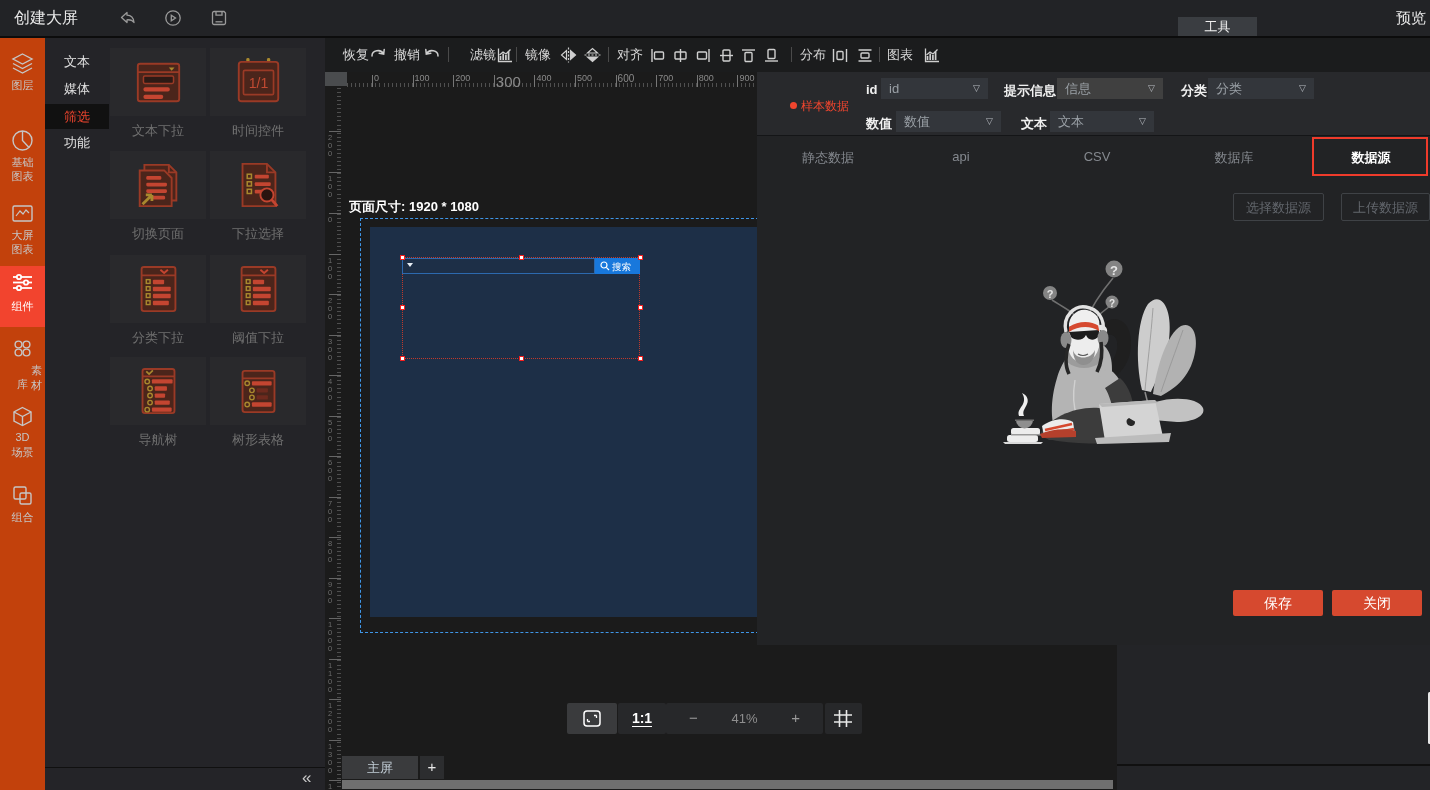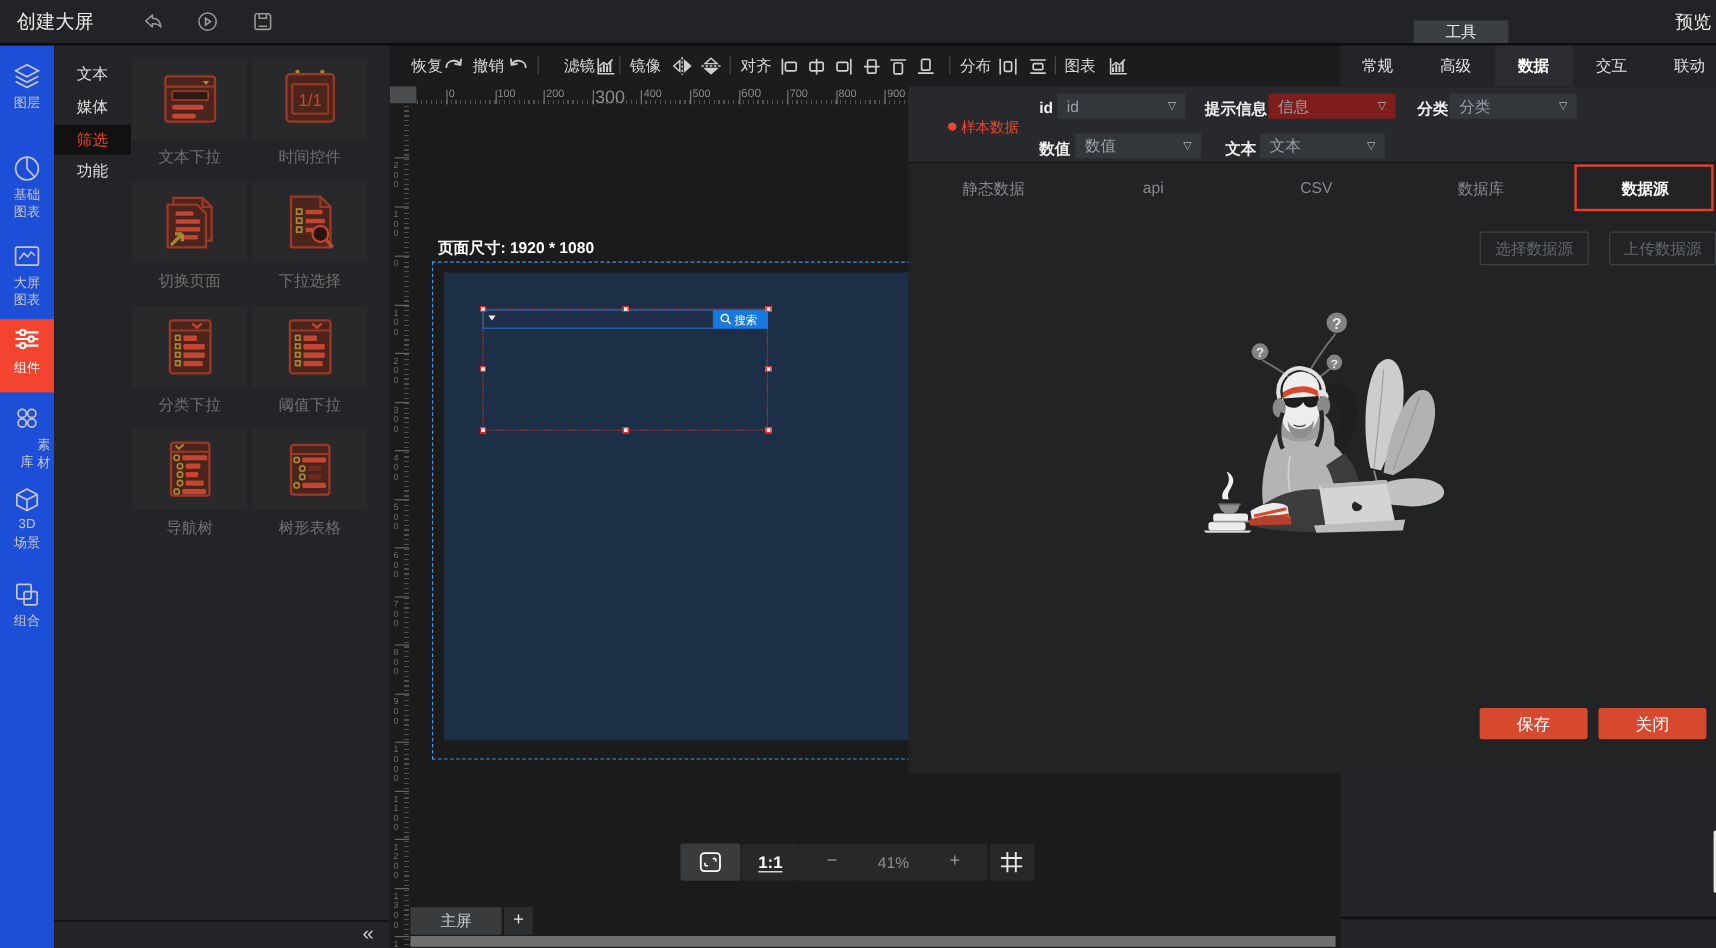--- a/index.html
+++ b/index.html
@@ -88,30 +88,22 @@
       <path d="M1.5 2 H14.5 M1.5 13 H14.5"></path>
       <rect x="4" y="5" width="8" height="5" rx="1"></rect>
     </svg>
  <div class="abs" style="left:879px;top:9px;width:1px;height:15px;background:#4a4a4a;"></div>
  <div class="abs" style="left:887px;top:0;height:34px;line-height:34px;font-size:13px;color:#d6d6d6;">图表</div>
  <svg class="abs" style="left:924px;top:9px" width="16" height="16" viewBox="0 0 16 16" fill="none" stroke="#cfcfcf" stroke-width="1.3">
       <path d="M1.5 1.5 V14.5 H15"></path>
       <path d="M3.5 13 V9 M6.2 13 V6.5 M8.9 13 V8 M11.6 13 V4.5" stroke-width="1.7"></path>
       <path d="M2.5 8 L6 5 L9 7 L13.5 2.5"></path>
     </svg>
- <div class="abs" style="left:1117px;top:0;width:313px;height:34px;background:#232427;">
-  <div class="abs" style="left:129px;top:0;width:65px;height:34px;background:#2c2d30;"></div>
-  <div class="abs" style="left:5px;top:0;width:52px;text-align:center;height:34px;line-height:34px;font-size:13px;color:#e3e3e3;">常规</div>
-  <div class="abs" style="left:70px;top:0;width:52px;text-align:center;height:34px;line-height:34px;font-size:13px;color:#e3e3e3;">高级</div>
-  <div class="abs" style="left:135px;top:0;width:52px;text-align:center;height:34px;line-height:34px;font-size:13px;color:#fff;font-weight:bold;">数据</div>
-  <div class="abs" style="left:200px;top:0;width:52px;text-align:center;height:34px;line-height:34px;font-size:13px;color:#e3e3e3;">交互</div>
-  <div class="abs" style="left:265px;top:0;width:52px;text-align:center;height:34px;line-height:34px;font-size:13px;color:#e3e3e3;">联动</div>
- </div>
-</div>
-<div class="abs" style="left:0;top:38px;width:45px;height:752px;background:#1d4ed8;">
+</div>
+<div class="abs" style="left:0;top:38px;width:45px;height:752px;background:#c2410c;">
  <div class="abs" style="left:11px;top:14px;width:23px;height:23px;"><svg width="23" height="23" viewBox="0 0 23 23" fill="none" stroke="#c6c6c6" stroke-width="1.4">
         <path d="M11.5 2 L21 7 L11.5 12 L2 7 Z"></path>
         <path d="M2 11.5 L11.5 16.5 L21 11.5"></path>
         <path d="M2 16 L11.5 21 L21 16"></path>
       </svg></div>
  <div class="abs" style="left:0;top:40px;width:45px;text-align:center;font-size:11px;color:#c6c6c6;">图层</div>
  <div class="abs" style="left:11px;top:91px;width:23px;height:23px;"><svg width="23" height="23" viewBox="0 0 23 23" fill="none" stroke="#c6c6c6" stroke-width="1.4">
         <circle cx="11.5" cy="11.5" r="9.5"></circle>
         <path d="M11.5 2 V11.5 L18 18.5"></path>
       </svg></div>
@@ -335,21 +327,21 @@
  <div class="abs" style="left:1px;top:549px;width:8px;font-size:7.5px;line-height:8px;color:#6e6e6e;text-align:center;">1<br>0<br>0<br>0</div>
  <div class="abs" style="left:4px;top:587px;width:12px;height:1px;background:#666;"></div>
  <div class="abs" style="left:1px;top:590px;width:8px;font-size:7.5px;line-height:8px;color:#6e6e6e;text-align:center;">1<br>1<br>0<br>0</div>
  <div class="abs" style="left:4px;top:627px;width:12px;height:1px;background:#666;"></div>
  <div class="abs" style="left:1px;top:630px;width:8px;font-size:7.5px;line-height:8px;color:#6e6e6e;text-align:center;">1<br>2<br>0<br>0</div>
  <div class="abs" style="left:4px;top:668px;width:12px;height:1px;background:#666;"></div>
  <div class="abs" style="left:1px;top:671px;width:8px;font-size:7.5px;line-height:8px;color:#6e6e6e;text-align:center;">1<br>3<br>0<br>0</div>
  <div class="abs" style="left:4px;top:708px;width:12px;height:1px;background:#666;"></div>
  <div class="abs" style="left:1px;top:711px;width:8px;font-size:7.5px;line-height:8px;color:#6e6e6e;text-align:center;">1<br>4<br>0<br>0</div>
 
- <div class="abs" style="left:40px;top:126px;font-size:13px;font-weight:bold;color:#fff;">页面尺寸: 1920 * 1080</div>
+ <div class="abs" style="left:24px;top:126px;font-size:13px;font-weight:bold;color:#fff;">页面尺寸: 1920 * 1080</div>
  <div class="abs" style="left:35px;top:146px;width:790px;height:415px;border:1px dashed #3f96e8;"></div>
  <div class="abs" style="left:45px;top:155px;width:747px;height:390px;background:#1d2f47;"></div>
  <div class="abs" style="left:77px;top:185px;width:238px;height:102px;border:1px dotted #c0392b;"></div>
  <div class="abs" style="left:77px;top:186px;width:193px;height:16px;border:1px solid #2c69ae;"></div>
  <div class="abs" style="left:82px;top:191px;width:0;height:0;border-left:3.5px solid transparent;border-right:3.5px solid transparent;border-top:4.5px solid #e8eef4;"></div>
  <div class="abs" style="left:270px;top:186px;width:45px;height:16px;background:#1878dc;">
       <svg style="position:absolute;left:5px;top:3px" width="10" height="10" viewBox="0 0 10 10" fill="none" stroke="#fff" stroke-width="1.2">
         <circle cx="4" cy="4" r="3"></circle>
         <path d="M6.3 6.3 L9 9"></path>
       </svg>
@@ -390,21 +382,21 @@
  <div class="abs" style="left:311px;top:47px;width:3px;height:52px;background:#e8e8e8;border-radius:2px;"></div>
 </div>
 <div class="abs" style="left:757px;top:72px;width:673px;height:573px;background:#222325;">
  <div class="abs" style="left:0;top:0;width:673px;height:64px;background:#28292c;border-bottom:1px solid #141517;"></div>
  <div class="abs" style="left:109px;top:10px;font-size:13px;font-weight:bold;color:#f0f0f0;">id</div>
  <div class="abs" style="left:124px;top:6px;width:107px;height:21px;background:#33363b;">
       <span style="position:absolute;left:8px;line-height:21px;font-size:13px;color:#9aa0a6;">id</span>
       <span style="position:absolute;right:8px;line-height:21px;font-size:9px;color:#b8bcc2;">▽</span>
     </div>
  <div class="abs" style="left:247px;top:10px;font-size:13px;font-weight:bold;color:#f0f0f0;">提示信息</div>
- <div class="abs" style="left:300px;top:6px;width:106px;height:21px;background:#7f1d1d;">
+ <div class="abs" style="left:300px;top:6px;width:106px;height:21px;background:#404040;">
       <span style="position:absolute;left:8px;line-height:21px;font-size:13px;color:#9aa0a6;">信息</span>
       <span style="position:absolute;right:8px;line-height:21px;font-size:9px;color:#b8bcc2;">▽</span>
     </div>
  <div class="abs" style="left:424px;top:10px;font-size:13px;font-weight:bold;color:#f0f0f0;">分类</div>
  <div class="abs" style="left:451px;top:6px;width:106px;height:21px;background:#33363b;">
       <span style="position:absolute;left:8px;line-height:21px;font-size:13px;color:#9aa0a6;">分类</span>
       <span style="position:absolute;right:8px;line-height:21px;font-size:9px;color:#b8bcc2;">▽</span>
     </div>
  <div class="abs" style="left:109px;top:43px;font-size:13px;font-weight:bold;color:#f0f0f0;">数值</div>
  <div class="abs" style="left:139px;top:39px;width:105px;height:21px;background:#33363b;">

